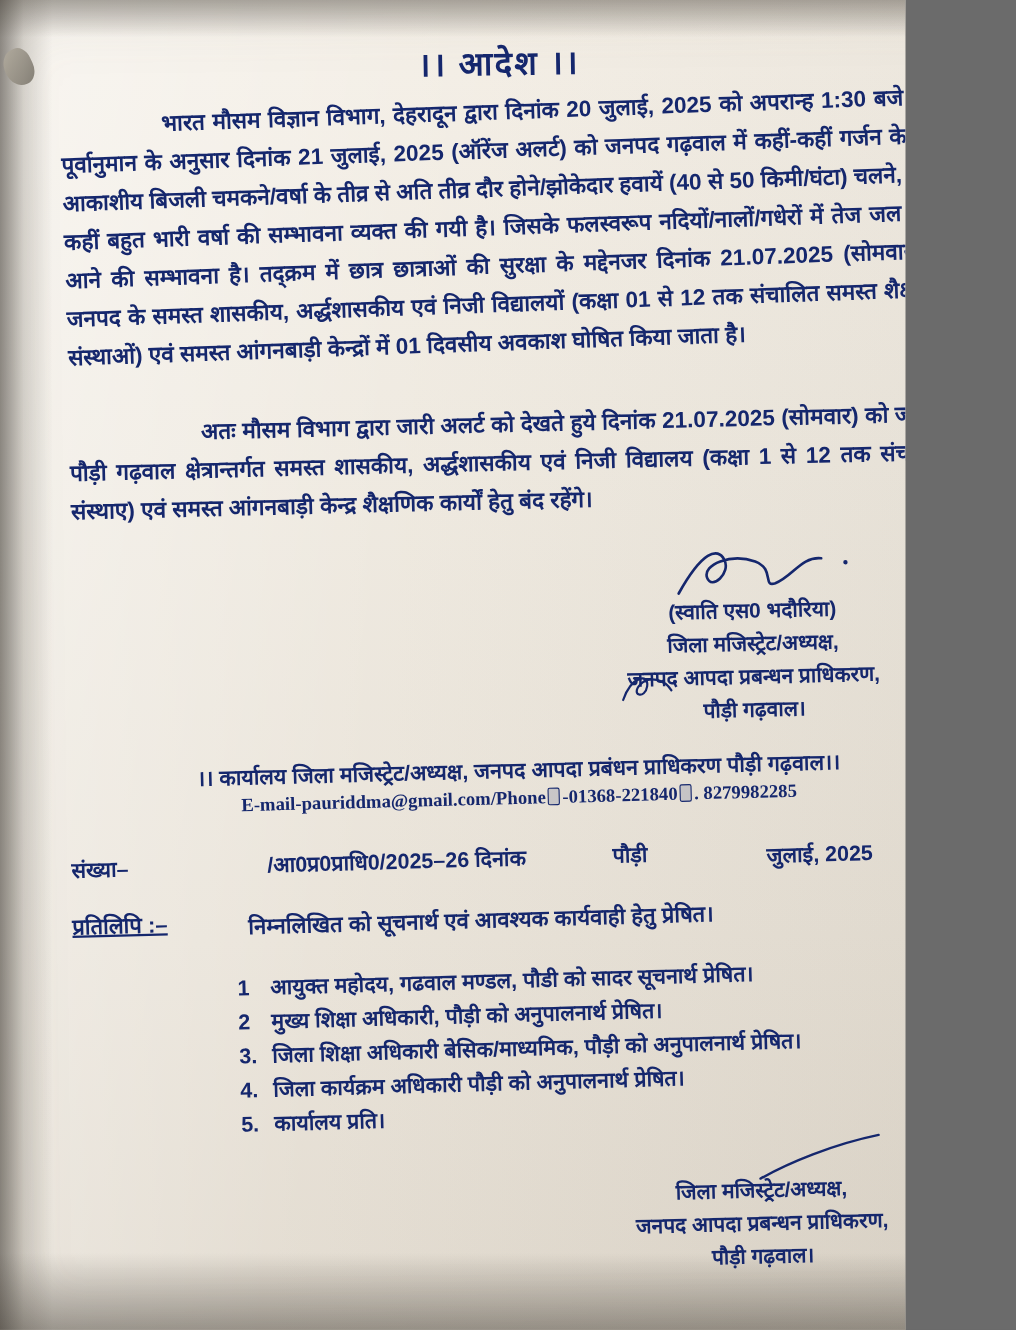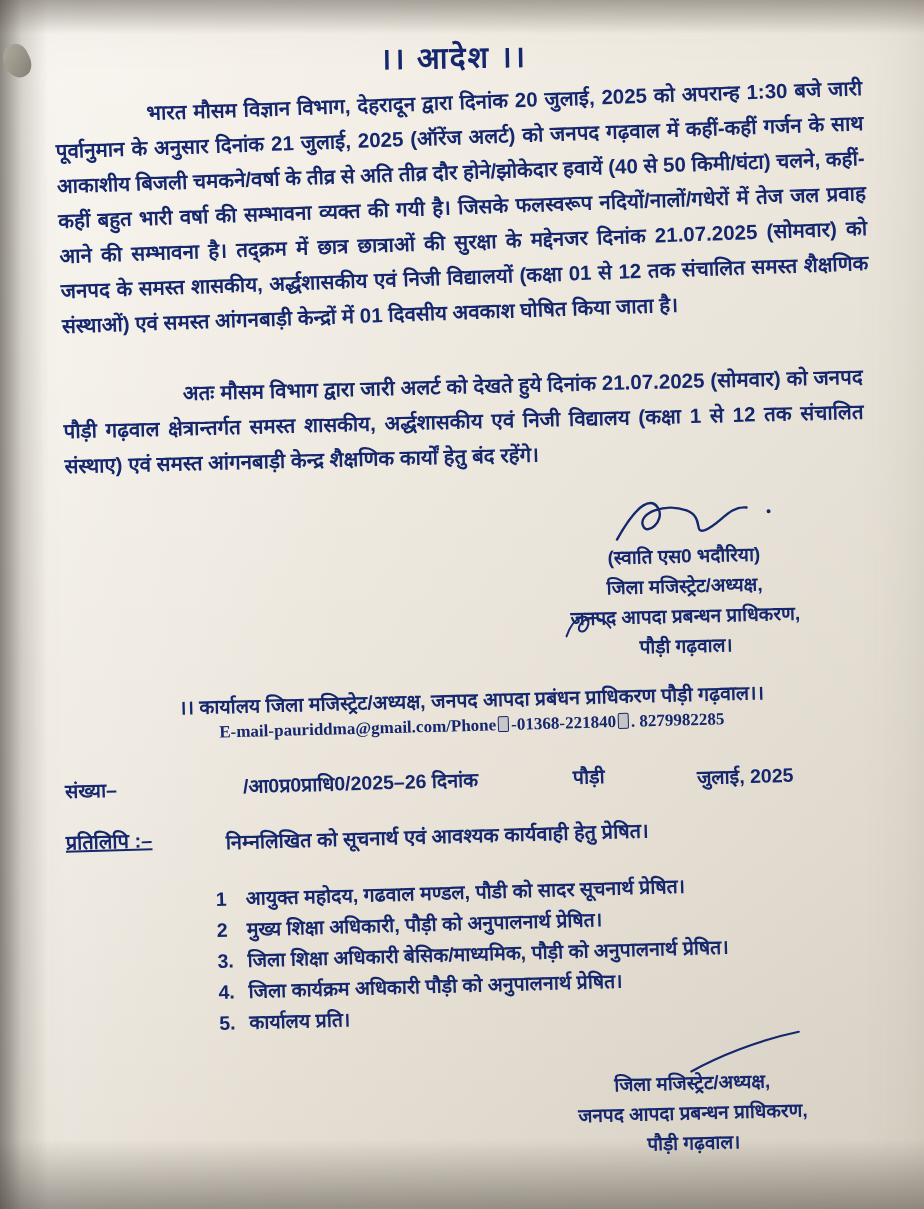--- a/index.html
+++ b/index.html
@@ -5,21 +5,21 @@
   html, body {
     margin: 0;
     padding: 0;
     background: #6b6b6b;
   }
   body {
     font-family: "Liberation Sans", sans-serif;
   }
   .page {
     position: relative;
-    width: 924px;
+    width: 823px;
     height: 1209px;
     overflow: hidden;
     background:
       radial-gradient(ellipse at 18% 8%, #efe9e0 0%, #e8e2d8 30%, #ded7cc 65%, #d2cbc0 100%);
   }
   
   .sheet {
     position: absolute;
     left: -14px;
     top: -10px;
@@ -161,21 +161,21 @@
     position: absolute;
     top: 766px;
     left: 62px;
     width: 800px;
     font-size: 19.5px;
     font-weight: 700;
     transform: rotate(-0.7deg);
   }
   .numbering .sankhya { position: absolute; left: 0; top: 0; }
   .numbering .pra { position: absolute; left: 178px; top: 0; }
-  .numbering .pauri { position: absolute; left: 508px; top: 0; }
+  .numbering .pauri { position: absolute; left: 492px; top: 0; }
   .numbering .month { position: absolute; left: 632px; top: 4px; }
 
   .copy-to {
     position: absolute;
     left: 62px;
     top: 822px;
     font-size: 20px;
     font-weight: 800;
     text-decoration: underline;
     transform: rotate(-0.7deg);

